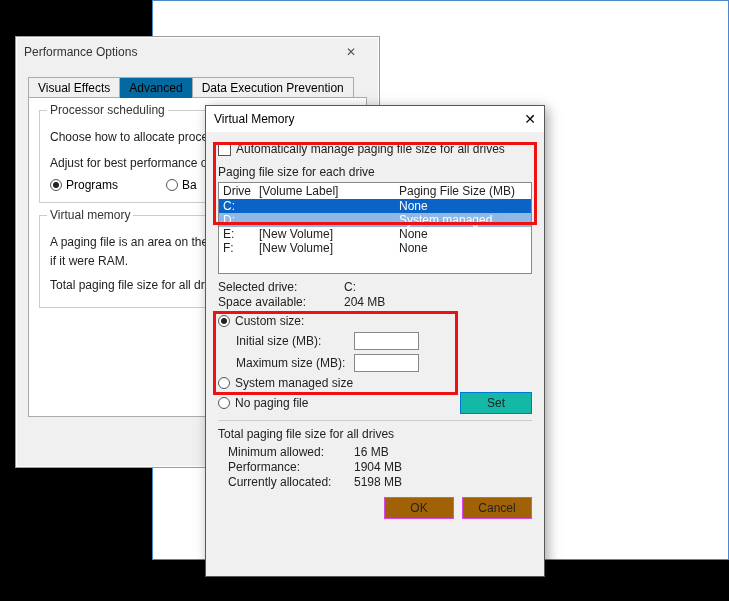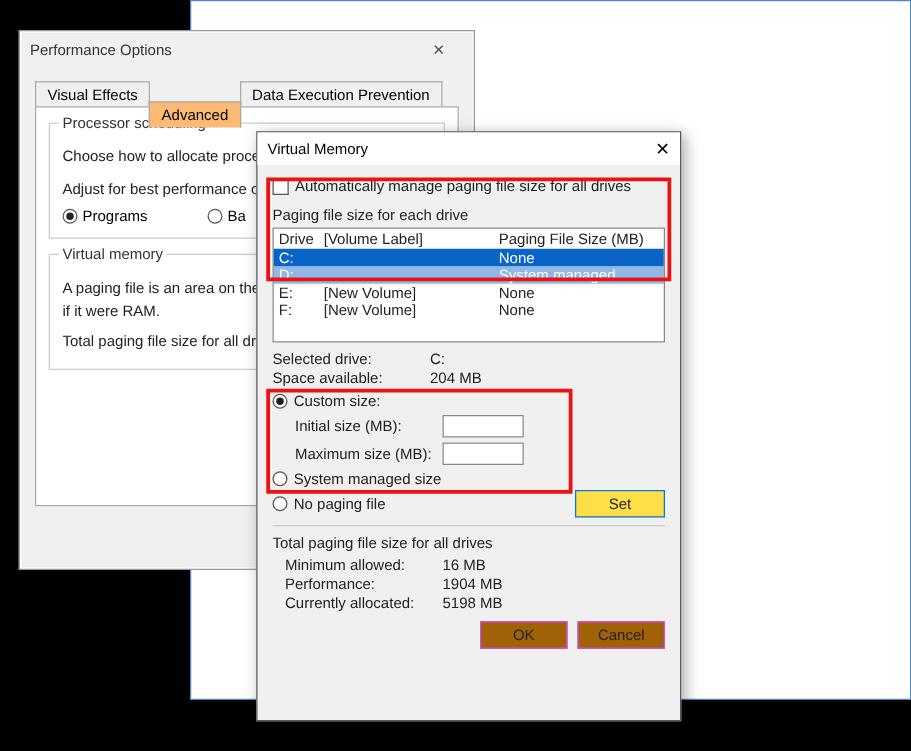--- a/index.html
+++ b/index.html
@@ -1,34 +1,34 @@
 <!DOCTYPE html>
 <html><head>
 <meta charset="utf-8">
 <style>
   * { box-sizing: border-box; font-family: "Segoe UI", Tahoma, sans-serif; font-size: 12px; }
   body { margin:0; padding:0; width:729px; height:601px; background:#000; overflow:hidden; position:relative; }
   
   .cp-window { position:absolute; left:152px; top:0; right:0; height:560px; background:#fff; border:1px solid #4a88c7; }
   .cp-addr { position:absolute; left:0; top:55px; right:0; height:28px; padding:4px 10px; color:#333; }
   
-  .perf-window { position:absolute; left:15px; top:24px; width:365px; height:432px; background:#f0f0f0; border:1px solid #9a9a9a; box-shadow:0 0 0 1px #fff inset; }
+  .perf-window { position:absolute; left:15px; top:36px; width:365px; height:432px; background:#f0f0f0; border:1px solid #9a9a9a; box-shadow:0 0 0 1px #fff inset; }
   .perf-title { height:30px; display:flex; align-items:center; padding:0 8px; font-size:12px; color:#333; }
   .perf-title .close { margin-left:auto; width:40px; text-align:center; color:#555; }
   .tabs { position:absolute; top:40px; left:12px; right:12px; display:flex; }
   .tab { padding:3px 9px; border:1px solid #aaa; border-bottom:none; background:#f0f0f0; margin-right:-1px; position:relative; }
-  .tab.active { background:#fdba74; z-index:2;margin-top:16px; }
+  .tab.active { background:#0369a1; z-index:2; }
   .tabpage { position:absolute; top:60px; left:12px; right:12px; bottom:50px; background:#fff; border:1px solid #aaa; }
   .fieldset { margin:12px 10px; border:1px solid #ccc; padding:14px 10px 10px; position:relative; }
   .fieldset .legend { position:absolute; top:-8px; left:7px; background:#fff; padding:0 3px; color:#333; }
   .perf-txt { color:#222; margin:5px 0; }
   .radio { display:inline-flex; align-items:center; gap:4px; }
   .okrow { position:absolute; bottom:12px; right:14px; display:flex; gap:6px; }
   .btn { min-width:70px; height:22px; border:1px solid #d946ef; background:#a16207; display:flex; align-items:center; justify-content:center; padding:0 12px; }
-  .btn.primary { border:1px solid #0078d7; background:#fde047; }
+  .btn.primary { border:1px solid #0078d7; background:#14b8a6; }
   
   .vm-window { position:absolute; left:205px; top:105px; width:340px; height:472px; background:#f0f0f0; border:1px solid #585858; box-shadow:3px 3px 12px rgba(0,0,0,.35); }
   .vm-title { height:26px; display:flex; align-items:center; padding:0 8px; background:#fff; }
   .vm-title .close { margin-left:auto; font-size:14px; line-height:1; }
   .vm-body { padding:10px 12px; color:#222; }
   .redbox1 { position:absolute; left:213px; top:142px; width:324px; height:83px; border:3px solid #e11; pointer-events:none; z-index:50;}
   .redbox2 { position:absolute; left:213px; top:311px; width:245px; height:84px; border:3px solid #e11; pointer-events:none; z-index:50;}
   .chk { display:inline-flex; align-items:center; gap:5px; }
   .chkbox { width:13px; height:13px; border:1px solid #555; background:#fff; }
   .drivelist { margin-top:3px; border:1px solid #888; background:#fff; }

